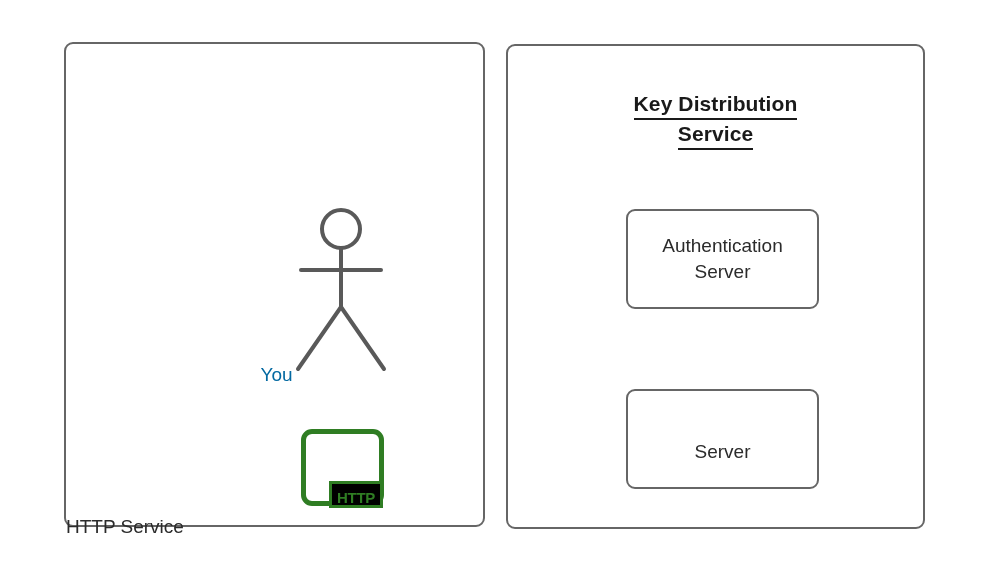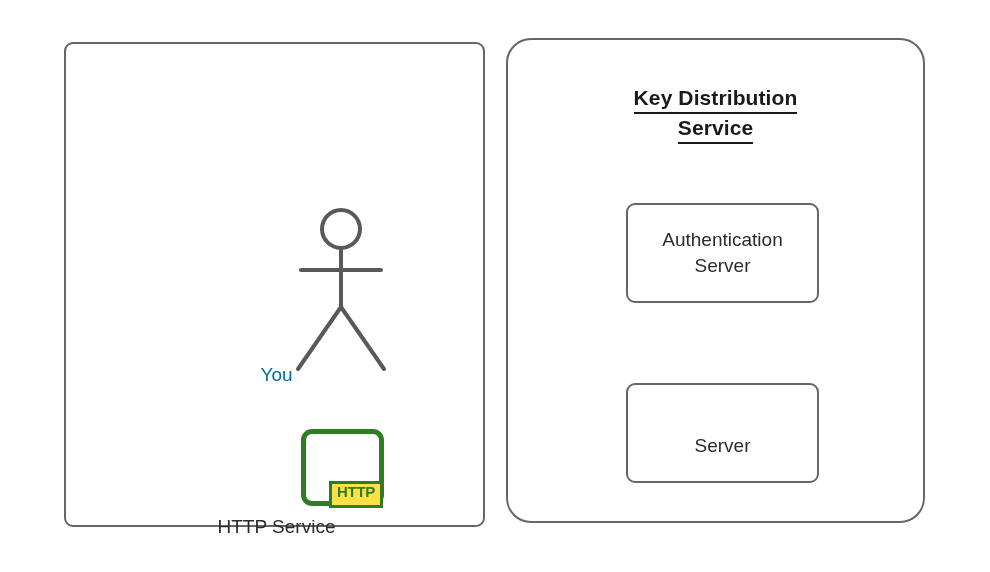--- a/index.html
+++ b/index.html
@@ -29,24 +29,23 @@
     border-radius: 9px;
   }
   #panel-client {
     left: 64px;
     top: 42px;
     width: 421px;
     height: 485px;
   }
   #panel-kdc {
     left: 506px;
-    top: 38px;
+    top: 44px;
     width: 419px;
     height: 485px;
-    border-radius: 25px;
   }
 
   .panel-title {
     position: absolute;
     left: 0;
     width: 100%;
     text-align: center;
     font-size: 21px;
     font-weight: bold;
     color: #1a1a1a;
@@ -100,38 +99,38 @@
     background: transparent;
   }
   #http-badge {
     position: absolute;
     left: 35px;
     top: 59px;
     width: 54px;
     height: 27px;
     box-sizing: border-box;
     border: 3px solid #2f7d23;
-    background: #fde047;
+    background: #000000;
     display: flex;
-    align-items: flex-start;
+    align-items: flex-end;
     justify-content: center;
   }
   #http-badge-text {
     font-size: 15px;
     font-weight: bold;
     color: #2f7d23;
     line-height: 1;
     letter-spacing: -0.3px;
   }
   .service-label {
     position: absolute;
     left: 0;
     top: 472px;
     width: 421px;
-    text-align: center;
+    text-align: left;
     font-size: 19px;
     color: #2b2b2b;
   }
 
   
   .server-box {
     position: absolute;
     box-sizing: border-box;
     width: 193px;
     height: 100px;

